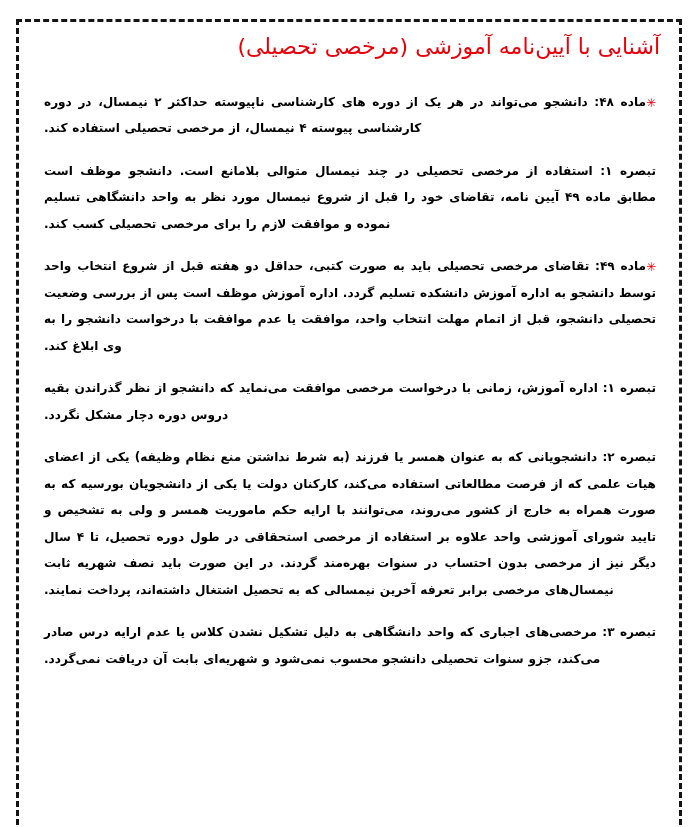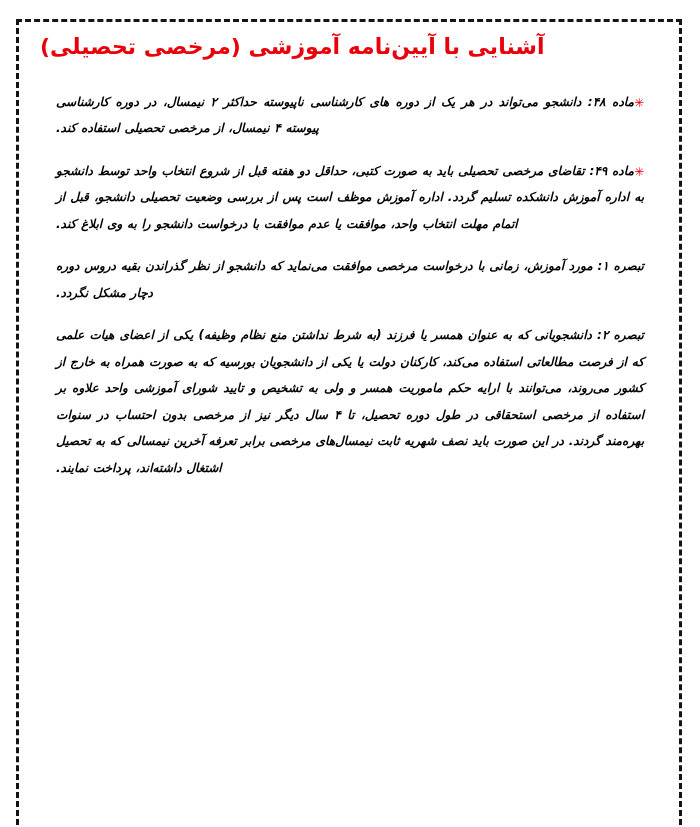--- a/index.html
+++ b/index.html
@@ -34,46 +34,45 @@
     position: absolute;
     left: 0;
     top: 0;
     width: 700px;
     padding: 0;
   }
 
   .doc-title {
     margin: 0;
     padding: 33px 40px 0 40px;
-    text-align: left;
+    text-align: right;
     color: #e8000a;
     font-size: 22px;
-    font-weight: bold;
+    font-weight: normal;
     line-height: 1.25;
     direction: rtl;
     letter-spacing: 0;
   }
 
   .body-block {
     padding: 0 44px 0 44px;
     direction: rtl;
   }
 
   .para {
-    margin: 12px;
+    margin: 0;
     padding: 0;
     text-align: justify;
     text-align-last: left;   
     direction: rtl;
     color: #000000;
     font-size: 12.1px;
     font-weight: bold;
     line-height: 26.5px;
     word-spacing: 0.5px;
-    font-style: italic;
   }
 
   .para + .para {
     margin-top: 16px;
   }
 
   
   .para.first {
     margin-top: 28px;
   }
@@ -93,26 +92,28 @@
 <div class="page-frame"></div>
 
 <div class="content">
 
   <h1 class="doc-title">آشنایی با آیین‌نامه آموزشی (مرخصی تحصیلی)</h1>
 
   <div class="body-block">
 
     <p class="para first"><span class="star">✳</span><span>ماده ۴۸: دانشجو می‌تواند در هر یک از دوره های کارشناسی ناپیوسته حداکثر ۲ نیمسال،  در دوره کارشناسی پیوسته ۴ نیمسال، از مرخصی تحصیلی استفاده کند.</span></p>
 
+    <p class="para"><span>تبصره ۱: استفاده از مرخصی تحصیلی در چند نیمسال متوالی بلامانع است. دانشجو موظف است مطابق ماده ۴۹ آیین نامه، تقاضای خود را قبل از شروع نیمسال مورد نظر به واحد دانشگاهی تسلیم نموده و موافقت لازم را برای مرخصی تحصیلی کسب کند.</span></p>
 
 
     <p class="para"><span class="star">✳</span><span>ماده ۴۹: تقاضای مرخصی تحصیلی باید به صورت کتبی، حداقل دو هفته قبل از شروع انتخاب واحد توسط دانشجو به اداره آموزش دانشکده تسلیم گردد. اداره آموزش موظف است پس از بررسی وضعیت تحصیلی دانشجو، قبل از اتمام مهلت انتخاب واحد، موافقت یا عدم موافقت با درخواست دانشجو را به وی ابلاغ کند.</span></p>
 
-    <p class="para"><span>تبصره ۱: مورد آموزش، زمانی با درخواست مرخصی موافقت می‌نماید که دانشجو از نظر گذراندن بقیه دروس دوره دچار مشکل نگردد.</span></p>
+    <p class="para"><span>تبصره ۱: اداره آموزش، زمانی با درخواست مرخصی موافقت می‌نماید که دانشجو از نظر گذراندن بقیه دروس دوره دچار مشکل نگردد.</span></p>
 
     <p class="para"><span>تبصره ۲: دانشجویانی که به عنوان همسر یا فرزند (به شرط نداشتن منع نظام وظیفه) یکی از اعضای هیات علمی که از فرصت مطالعاتی استفاده می‌کند، کارکنان دولت یا یکی از دانشجویان بورسیه که به صورت همراه به خارج از کشور می‌روند، می‌توانند با ارایه حکم ماموریت همسر و ولی به تشخیص و تایید شورای آموزشی واحد علاوه بر استفاده از مرخصی استحقاقی در طول دوره تحصیل، تا ۴ سال دیگر نیز از مرخصی بدون احتساب در سنوات بهره‌مند گردند. در این صورت باید نصف شهریه ثابت نیمسال‌های مرخصی برابر تعرفه آخرین نیمسالی که به تحصیل اشتغال داشته‌اند، پرداخت نمایند.</span></p>
 
+    <p class="para"><span>تبصره ۳: مرخصی‌های اجباری که واحد دانشگاهی به دلیل تشکیل نشدن کلاس یا عدم ارایه درس صادر می‌کند، جزو سنوات تحصیلی دانشجو محسوب نمی‌شود و شهریه‌ای بابت آن دریافت نمی‌گردد.</span></p>
 
 
     <p class="para"></p>
 
   </div>
 </div>
 
 </body></html>

